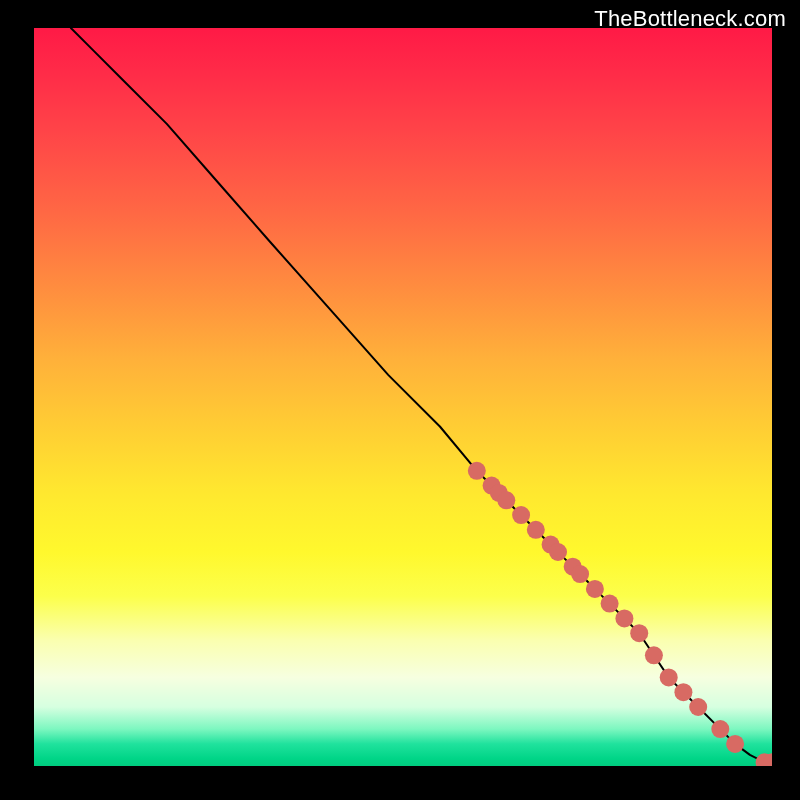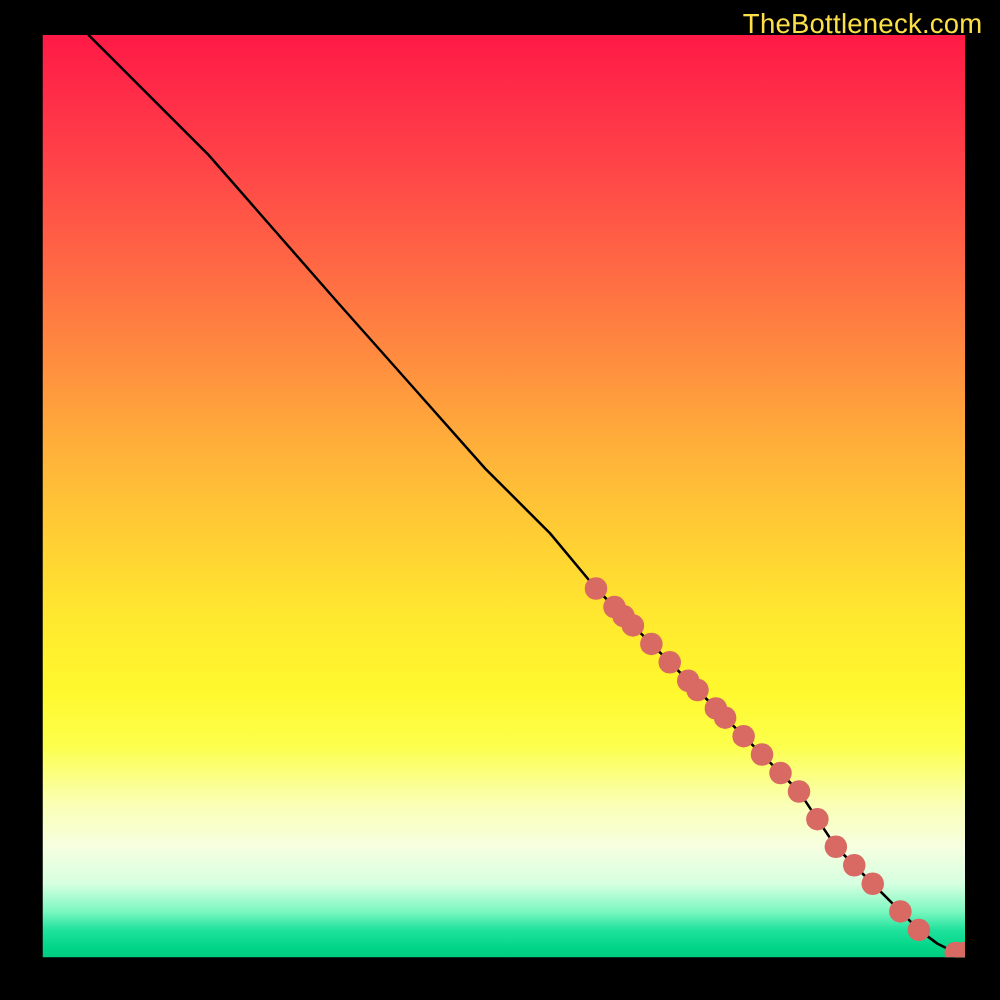--- a/index.html
+++ b/index.html
@@ -14,21 +14,21 @@
   .frame {
     position: relative;
     width: 800px;
     height: 800px;
     background: #000;
   }
   .watermark {
     position: absolute;
     top: 6px;
     right: 14px;
-    color: #fde047;
+    color: #ffffff;
     font-size: 22px;
     font-weight: 400;
     letter-spacing: 0.2px;
     z-index: 10;
     user-select: none;
   }
   .plot {
     position: absolute;
     left: 34px;
     top: 28px;

